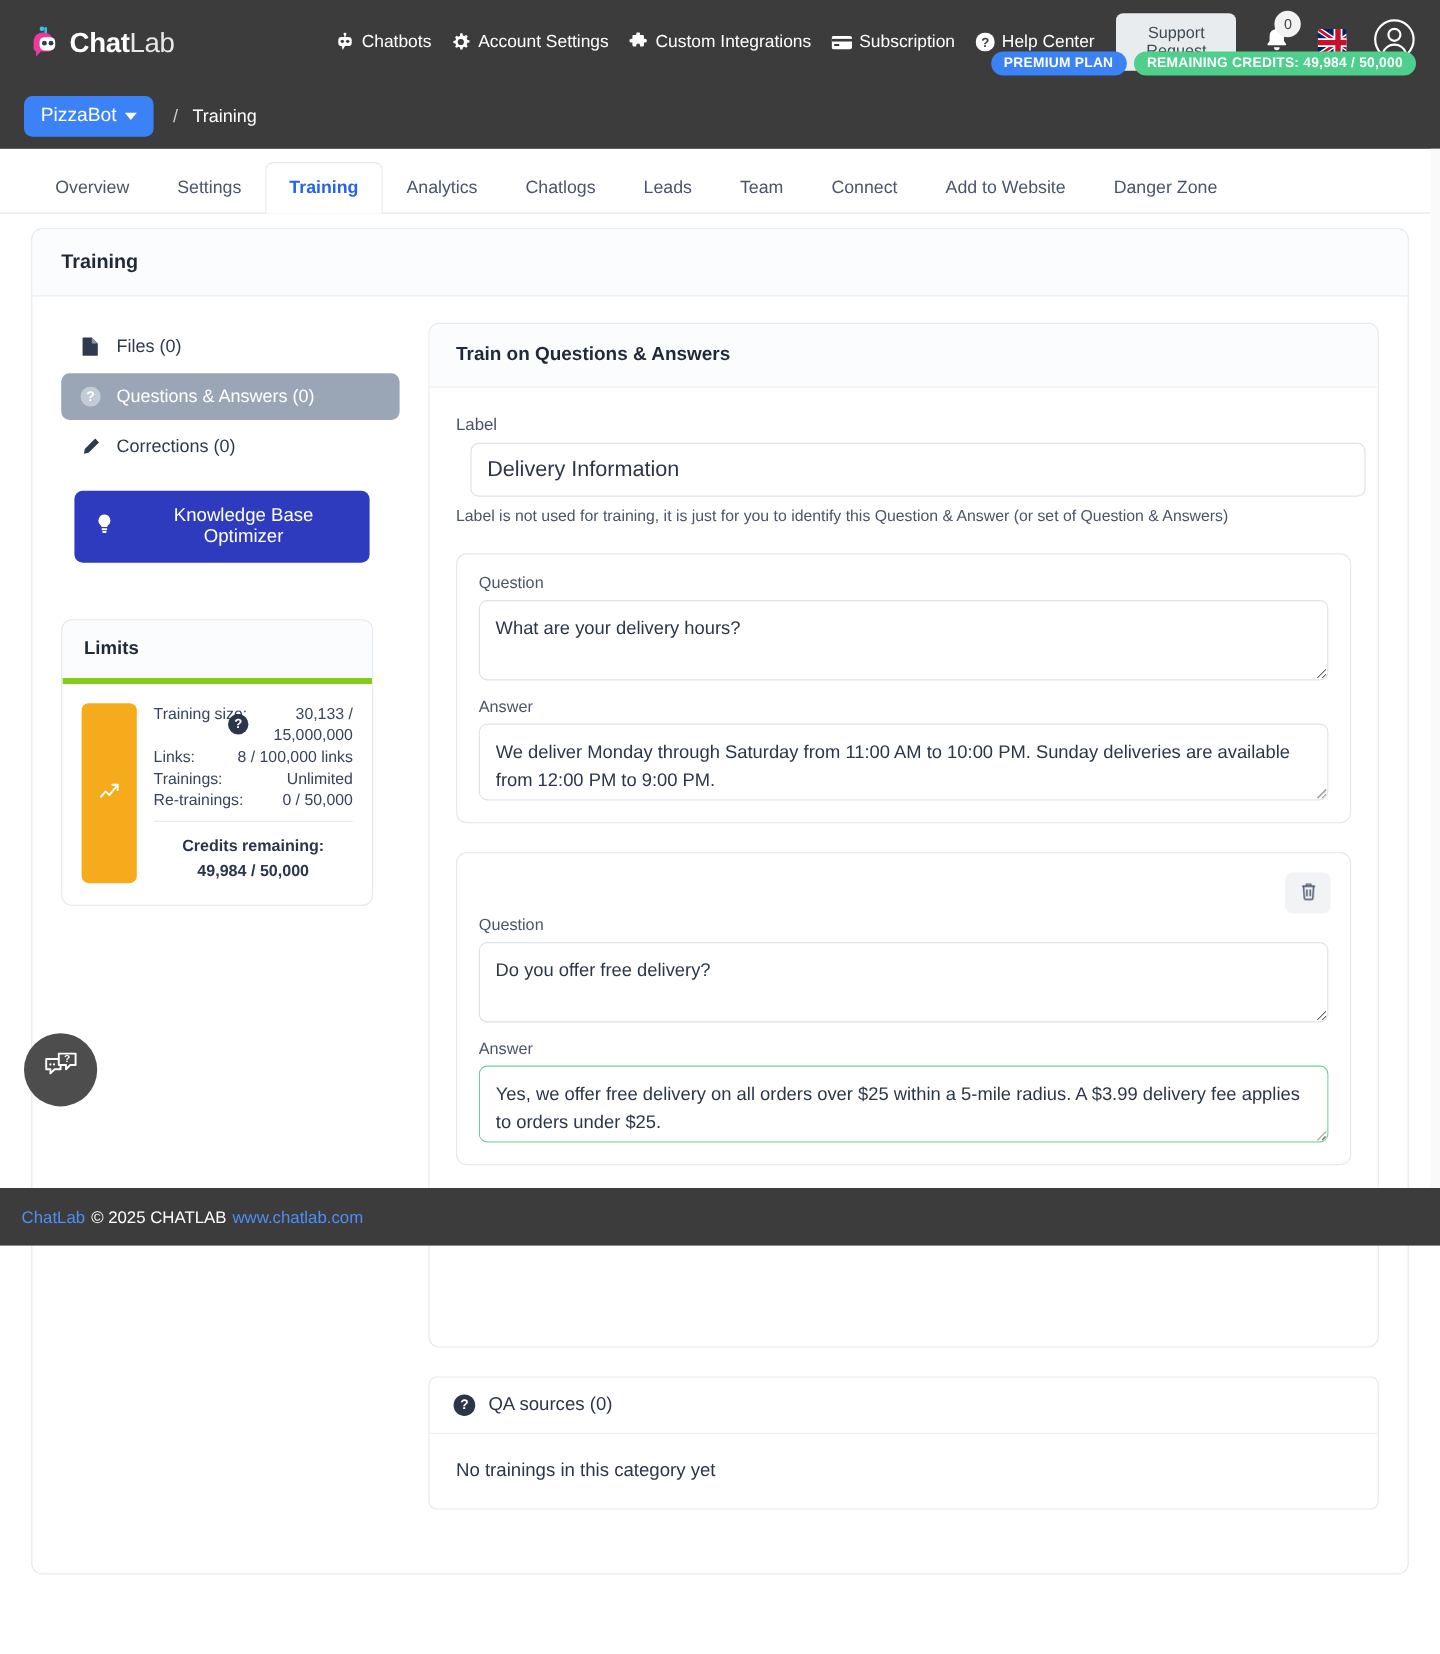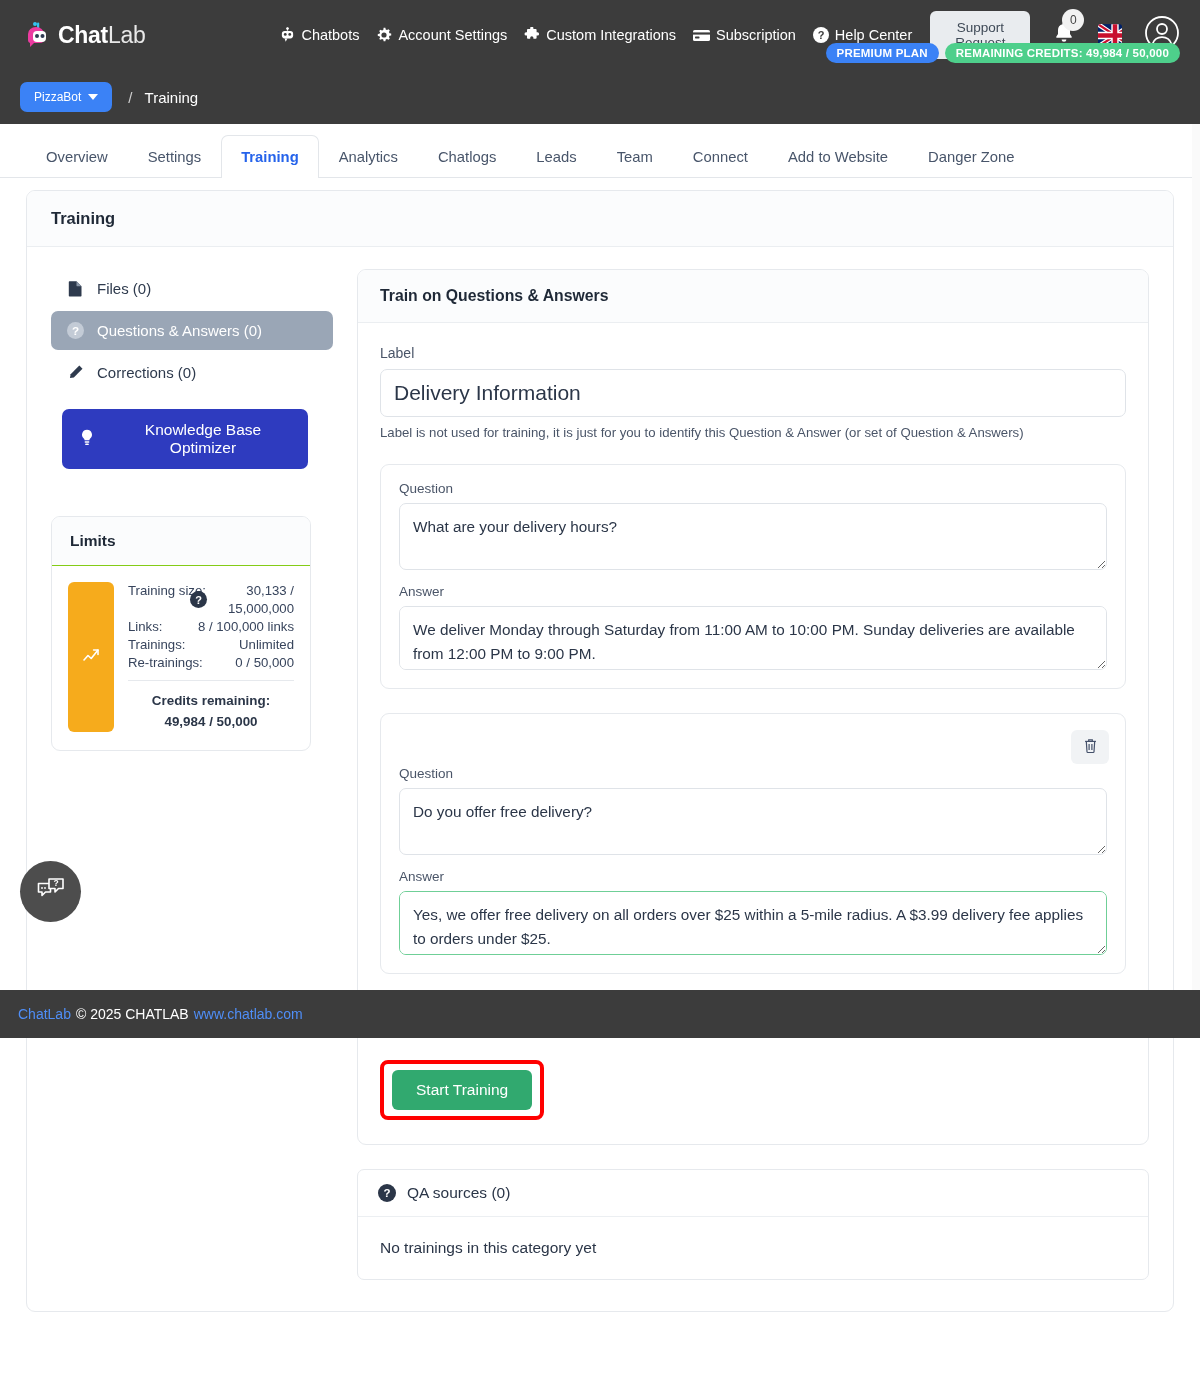--- a/index.html
+++ b/index.html
@@ -50,21 +50,21 @@
   .flag { margin-left:22px; width:34px; height:23px; border-radius:3px; overflow:hidden; cursor:pointer; display:block; }
   .avatar-icon { margin-left:22px; cursor:pointer; }
 
   
   .crumbbar {
     height:54px; background:#3c3c3c;
     display:flex; align-items:center; padding:0 20px;
     position:relative;
   }
   .bot-pill {
-    background:#3b82f6; color:#fff; font-size:12px;
+    background:#3b82f6; color:#fff; font-size:16px;
     border-radius:7px; padding:8px 14px; cursor:pointer;
     display:flex; align-items:center; gap:7px;
     font-family:inherit; border:none;
   }
   .caret { width:0;height:0;border-left:5px solid transparent;border-right:5px solid transparent;border-top:6px solid #fff; }
   .crumb-sep { color:#cfcfcf; font-size:15px; margin:0 12px 0 16px; }
   .crumb-cur { color:#ffffff; font-size:15px; }
 
   .badges { position:absolute; right:20px; top:43px; display:flex; gap:6px; z-index:5; }
   .badge {
@@ -128,21 +128,21 @@
     padding:12px 18px; font-size:15.5px; cursor:pointer;
     display:flex; align-items:center; gap:22px;
     font-family:inherit; width:246px;
   }
 
   .limits {
     margin:47px 0 0 0;
     border:1px solid #e6e9ed; border-radius:9px;
     width:260px; overflow:hidden; background:#fff;
   }
-  .limits-head { padding:15px 18px; border-bottom:1px solid #84cc16; background:#fbfcfd; }
+  .limits-head { padding:15px 18px; border-bottom:5px solid #84cc16; background:#fbfcfd; }
   .limits-title { font-size:15.5px; font-weight:700; color:#1f2937; }
   .limits-body { padding:16px 16px 18px 16px; display:flex; gap:14px; }
   .limits-bar {
     width:46px; background:#f6ab1c; border-radius:6px;
     display:flex; align-items:center; justify-content:center;
     flex:0 0 46px;
   }
   .limits-rows { flex:1; }
   .lrow { display:flex; justify-content:space-between; font-size:13.2px; color:#37445c; line-height:18px; position:relative; }
   .lrow .k { white-space:nowrap; }
@@ -158,22 +158,22 @@
 
   
   .panel { flex:1; border:1px solid #e6e9ed; border-radius:9px; overflow:hidden; background:#fff; align-self:flex-start; }
   .panel-head { padding:17px 22px; border-bottom:1px solid #ebeef1; background:#fbfcfd; }
   .panel-title { font-size:15.8px; font-weight:700; color:#1f2937;margin-top:32px; }
   .panel-body { padding:22px 22px 24px 22px; }
 
   .fld-label { font-size:14px; color:#4a5568; margin-bottom:8px; }
   .txt-input {
     width:100%; border:1px solid #dfe3e8; border-radius:7px;
-    padding:11px 13px; font-size:21px; color:#2b3648;
-    font-family:inherit; outline:none; background:#fff;
+    padding:11px 13px; font-size:18px; color:#2b3648;
+    font-family:inherit; outline:none; background:#fff;margin-left:12px;
   }
   .fld-help { font-size:13.2px; color:#4a5568; margin-top:8px; }
 
   .qa-block {
     border:1px solid #e6e9ed; border-radius:9px;
     padding:16px 18px 18px 18px; margin-top:24px; position:relative;
   }
   .qa-label { font-size:13.5px; color:#4a5568; margin-bottom:7px; }
   .ta {
     width:100%; border:1px solid #dfe3e8; border-radius:7px;
@@ -519,23 +519,20 @@
               <span>
                 <svg width="14" height="14" viewBox="0 0 14 14" stroke="#fff" stroke-width="1.8" stroke-linecap="round">
                   <path d="M7 1.6v10.8M1.6 7h10.8"></path>
                 </svg>
               </span>
               <span>Add another question and answer</span>
             </button>
           </div>
 
           <div class="actions">
-            <span class="hl-box">
-              <button class="start-btn">Start Training</button>
-            </span>
             <button class="cancel-btn">Cancel</button>
           </div>
 
         </div>
       </div>
     </div>
 
     <div class="sources">
       <div class="src-head">
         <span class="qmark-dark">?</span>

